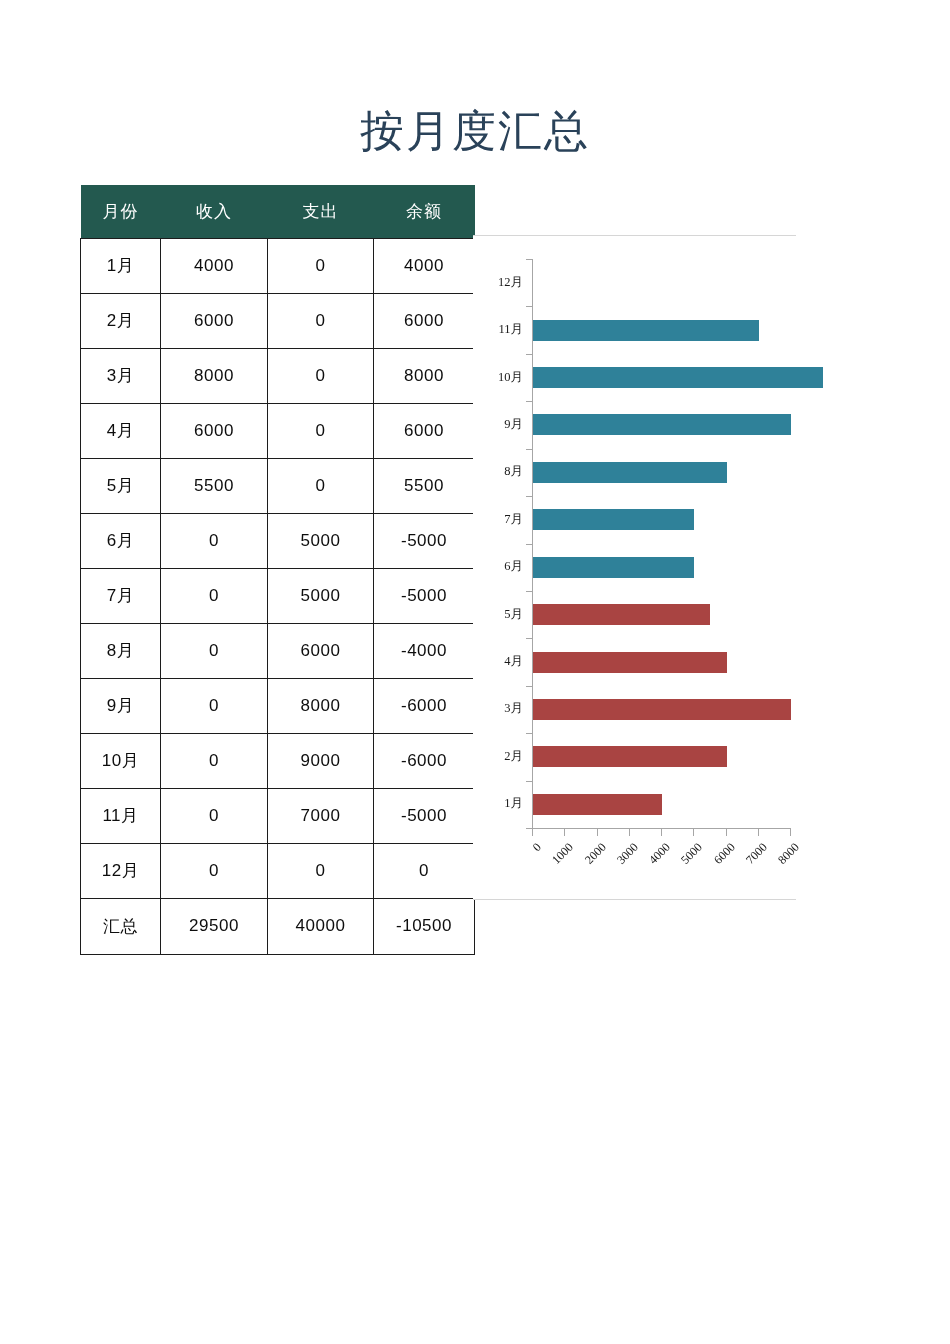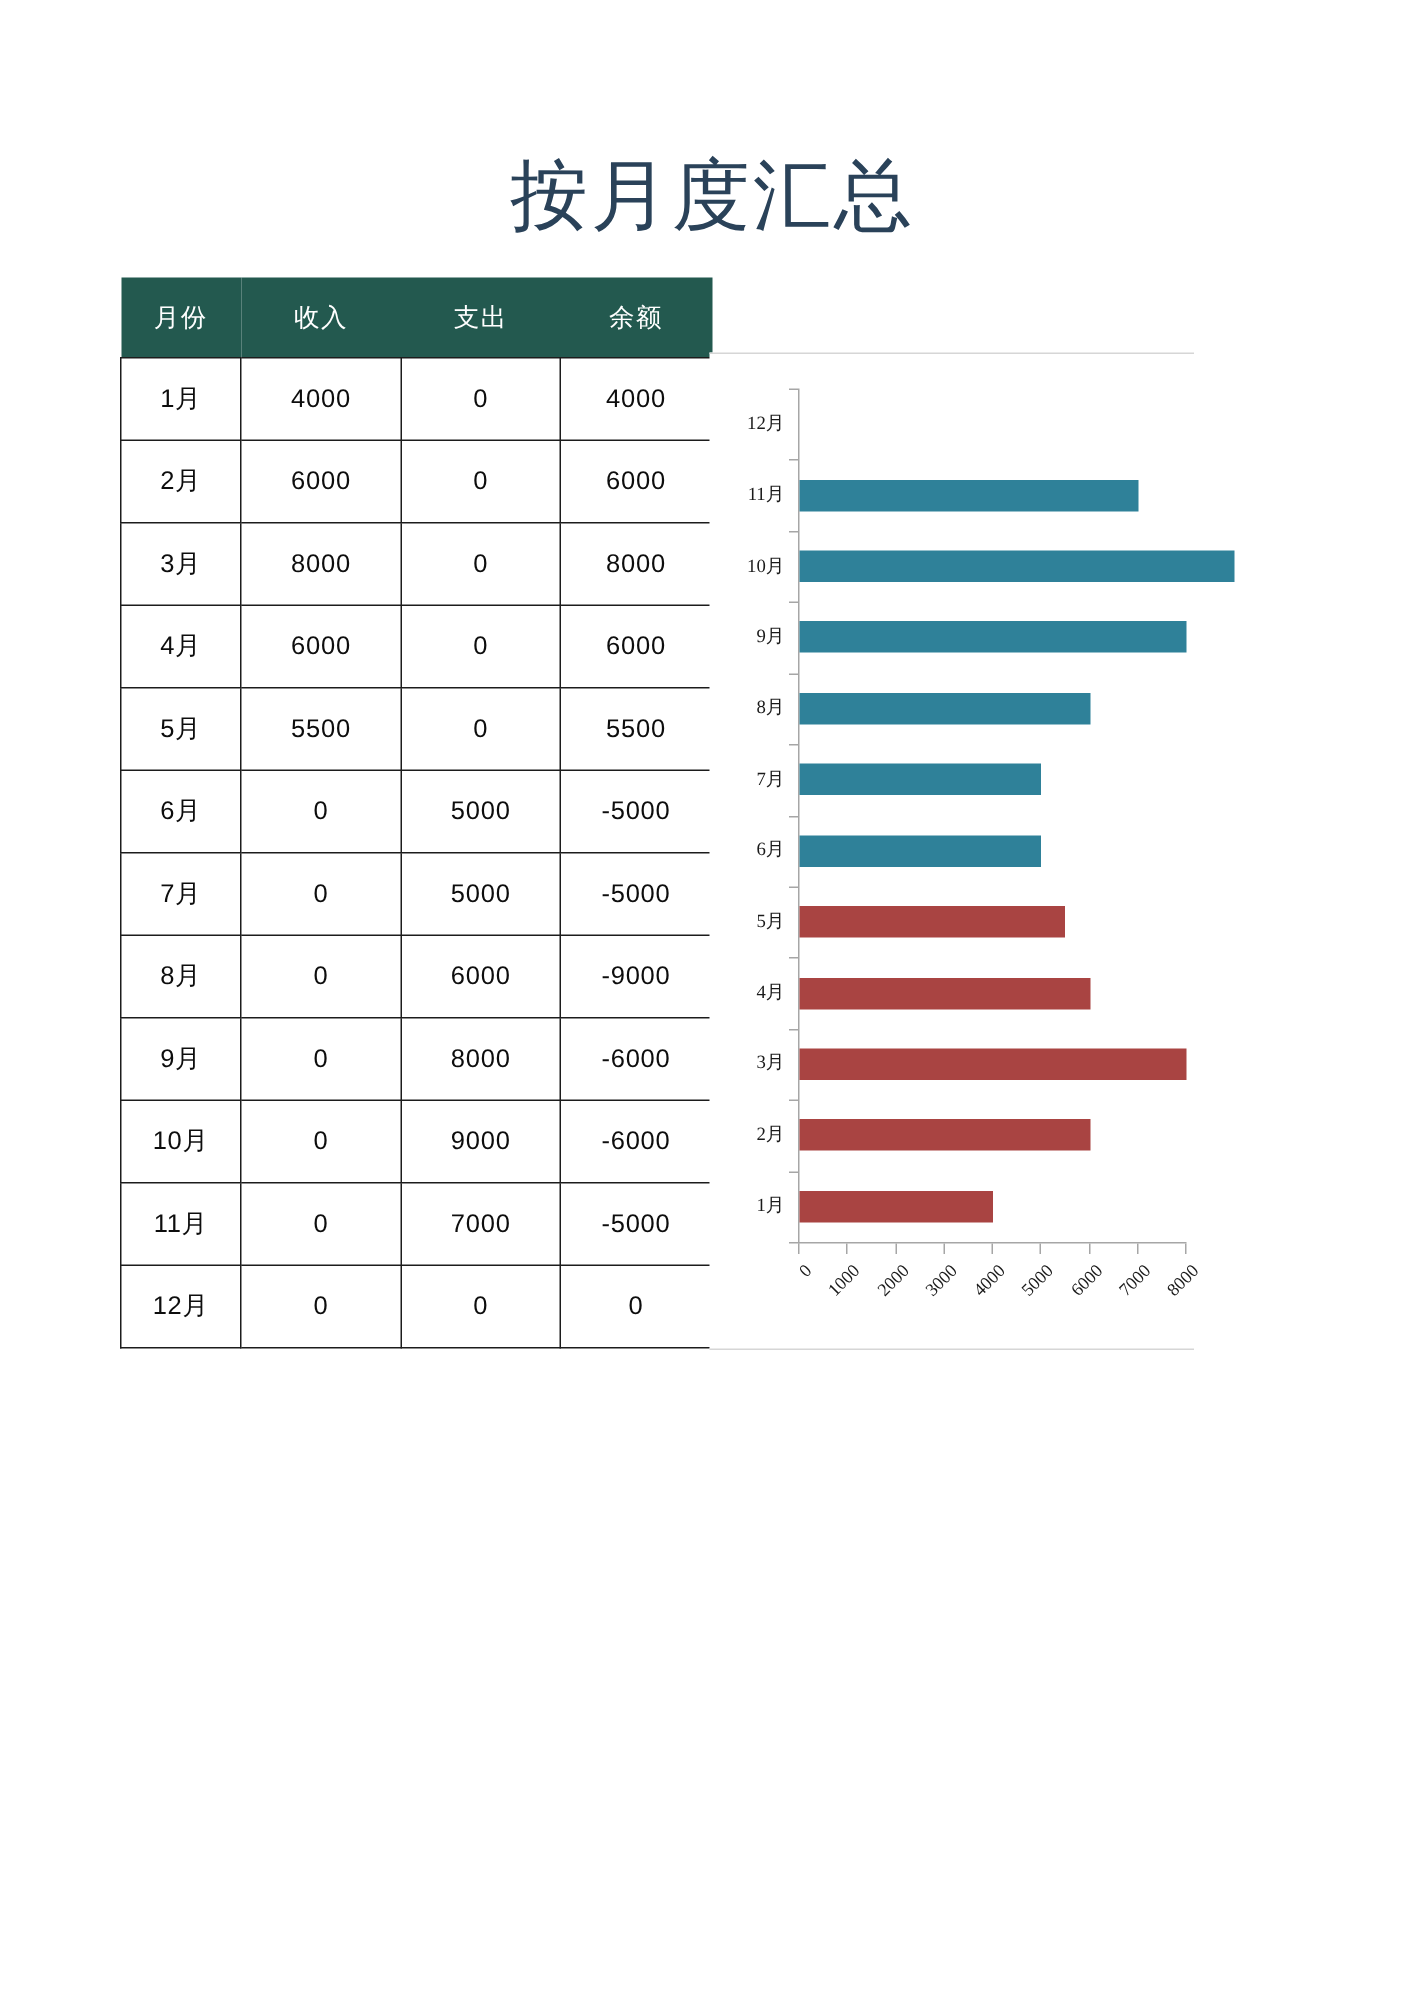--- a/index.html
+++ b/index.html
@@ -17,21 +17,21 @@
     background: #ffffff;
   }
 
   
   #page-title {
     position: absolute;
     left: 0;
     top: 104px;
     width: 950px;
     text-align: center;
-    font-size: 52px;
+    font-size: 44px;
     line-height: 56px;
     letter-spacing: 2px;
     color: #2a4259;
     font-family: "Liberation Serif", "DejaVu Serif", serif;
     font-weight: normal;
     white-space: nowrap;
   }
 
   
   #summary-table {
@@ -206,21 +206,21 @@
         <tr>
           <td>7月</td>
           <td>0</td>
           <td>5000</td>
           <td>-5000</td>
         </tr>
         <tr>
           <td>8月</td>
           <td>0</td>
           <td>6000</td>
-          <td>-9000</td>
+          <td>-4000</td>
         </tr>
         <tr>
           <td>9月</td>
           <td>0</td>
           <td>8000</td>
           <td>-6000</td>
         </tr>
         <tr>
           <td>10月</td>
           <td>0</td>
@@ -231,20 +231,26 @@
           <td>11月</td>
           <td>0</td>
           <td>7000</td>
           <td>-5000</td>
         </tr>
         <tr>
           <td>12月</td>
           <td>0</td>
           <td>0</td>
           <td>0</td>
+        </tr>
+        <tr class="total-row">
+          <td>汇总</td>
+          <td>29500</td>
+          <td>40000</td>
+          <td>-10500</td>
         </tr>
       </tbody>
   </table>
 
   <div id="chart-panel">
     <div id="chart-inner">
       <div class="axis-line"></div>
       <div class="axis-bottom"></div>
     <div class="ytick" style="top: 544.583px;"></div>
         <div class="ylabel" style="top: 559.292px;">1月</div>

